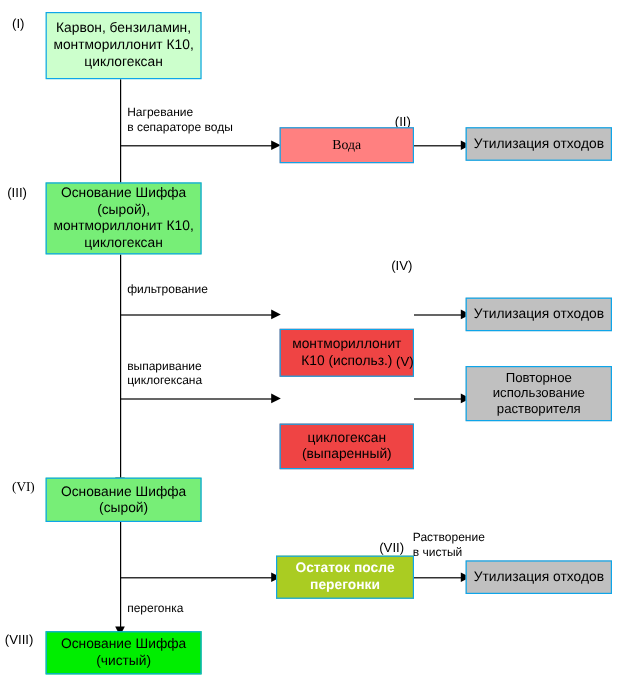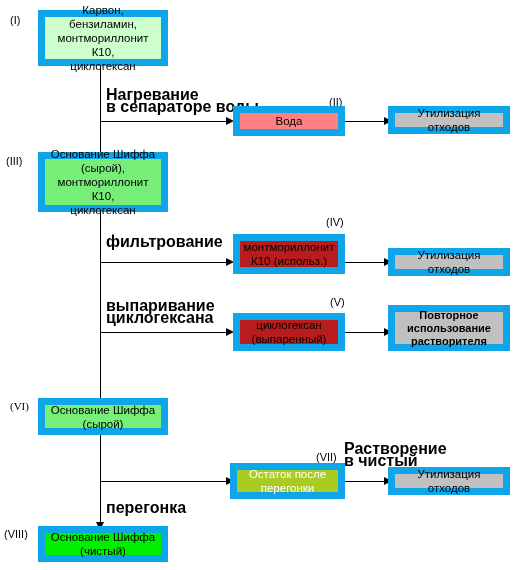--- a/index.html
+++ b/index.html
@@ -13,59 +13,59 @@
   #diagram {
     position: relative;
     width: 517px;
     height: 570px;
     background: #ffffff;
     overflow: hidden;
   }
   .node {
     position: absolute;
     box-sizing: border-box;
-    border: 7px solid #0ea5e9;
+    border: 1px solid #0ea5e9;
     display: flex;
     align-items: center;
     justify-content: center;
     text-align: center;
     font-size: 11.5px;
     line-height: 14px;
     color: #000000;
     padding: 1px 3px;
   }
   .node.green-light  { background: #ccffcc; }
   .node.green-mid    { background: #77ee77; }
   .node.green-bright { background: #00ee00; }
-  .node.red          { background: #ff8080; }
-  .node.white        { background: #b91c1c; }
+  .node.red          { background: #ff8080; font-family: Liberation Serif, serif; }
+  .node.white        { background: #ef4444; margin-top: 40px; }
   .node.gray         { background: #c0c0c0; }
   .node.olive        { background: #aacc22; color: #ffffff; }
 
   .node.gray.bold-text {
-    font-weight: bold;
+    font-weight: normal;
     font-size: 11px;
     line-height: 13px;
   }
   .node.olive {
-    font-weight: normal;
+    font-weight: bold;
   }
 
   .roman {
     position: absolute;
     font-size: 11px;
     line-height: 12px;
     color: #000000;
     white-space: nowrap;
   }
   .edge-label {
     position: absolute;
-    font-size: 16px;
+    font-size: 10px;
     line-height: 12px;
-    font-weight: bold;
+    font-weight: normal;
     color: #000000;
     white-space: nowrap;
   }
   .line {
     position: absolute;
     background: #000000;
   }
   .line.v { width: 1px; }
   .line.h { height: 1px; }
 

